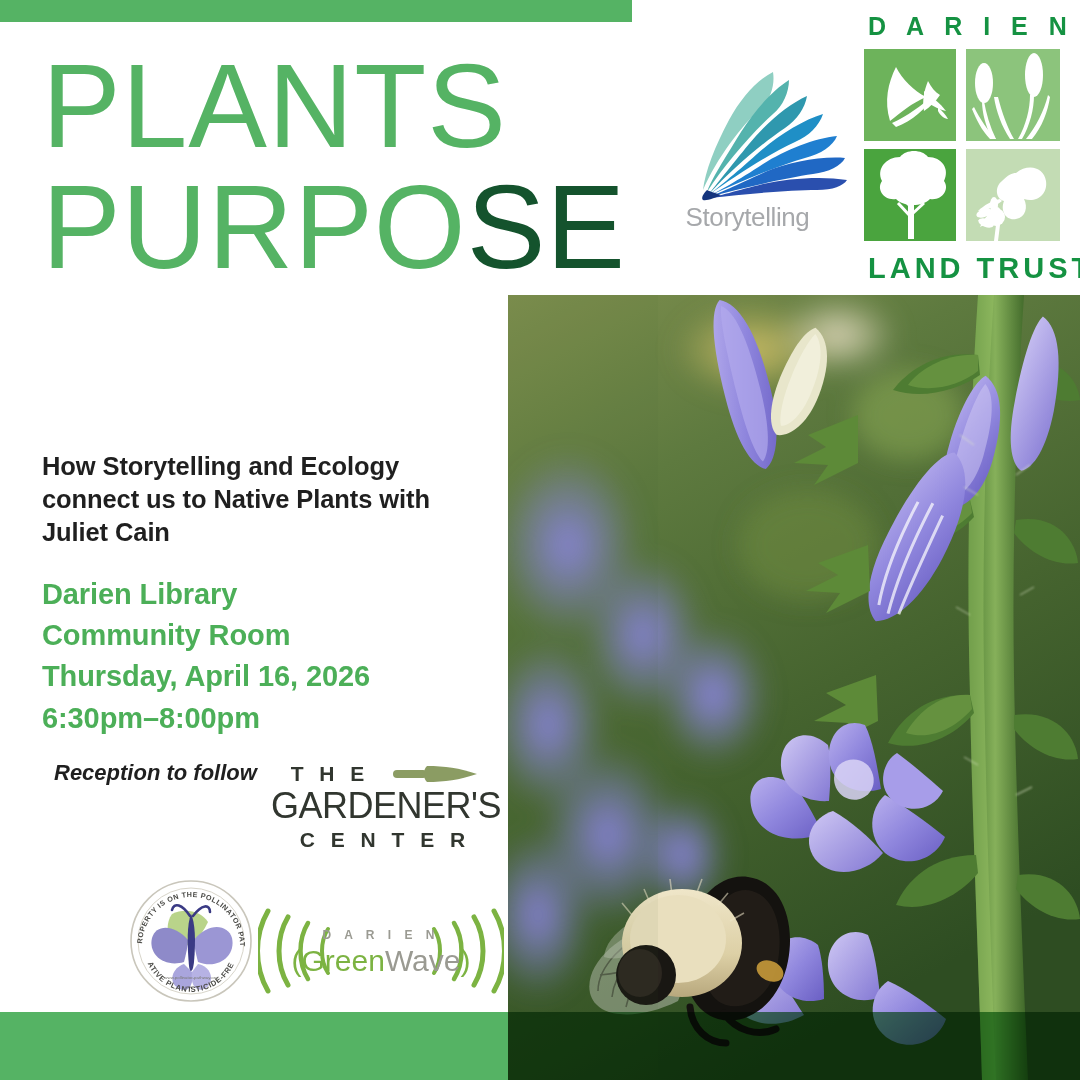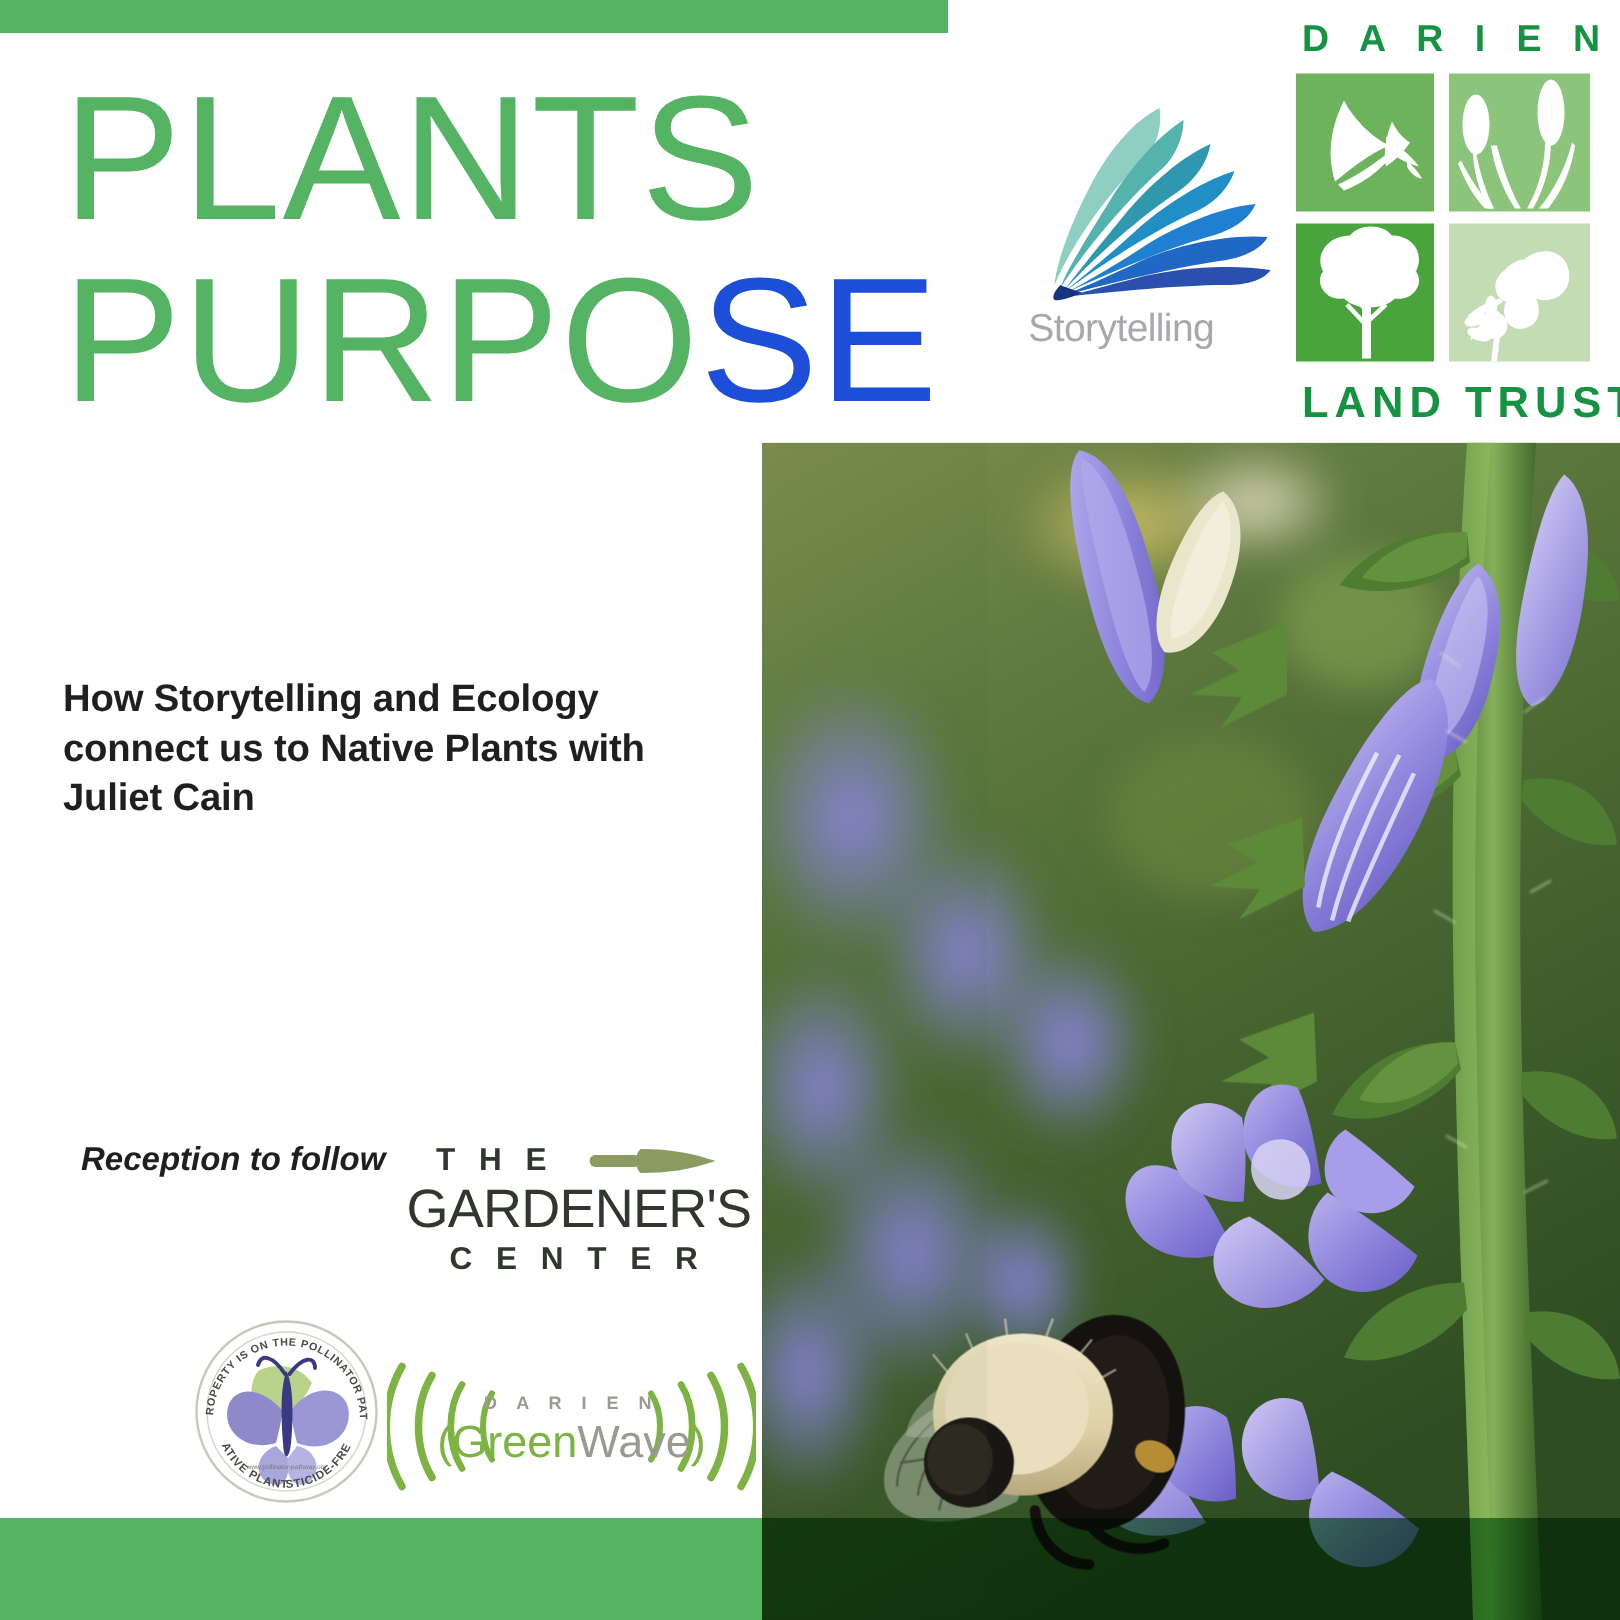--- a/index.html
+++ b/index.html
@@ -41,21 +41,21 @@
     z-index:6; pointer-events:none;
   }
   .headline-line{
     font-size:118px; line-height:0.99; font-weight:300;
     letter-spacing:1px; color:#55b364;
     font-family:"Liberation Sans", sans-serif;
     white-space:nowrap;
   }
   .headline-line.l2{ margin-top:4px; }
   .headline-line.l3{ margin-top:4px; }
-  .headline-line .on-photo{ color:#1d4ed8; }
+  .headline-line .on-photo{ color:#14532d; }
 
   
   .subtitle{
     position:absolute; left:42px; top:450px; width:430px;
     font-size:25.5px; line-height:1.30; font-weight:bold;
     color:#1f1f1f; letter-spacing:-0.1px;
   }
   .details{
     position:absolute; left:42px; top:574px; width:440px;
     font-size:29px; line-height:1.42; font-weight:bold;
@@ -312,20 +312,26 @@
 
   <div class="bar-bottom"></div>
 
   <div class="headline">
     <div class="headline-line l1">PLANTS</div>
     <div class="headline-line l3"><span>PURPO</span><span class="on-photo">SE</span></div>
   </div>
 
   <div class="subtitle">How Storytelling and Ecology connect us to Native Plants with Juliet Cain</div>
 
+  <div class="details">
+    <span class="ln">Darien Library</span>
+    <span class="ln">Community Room</span>
+    <span class="ln">Thursday, April 16, 2026</span>
+    <span class="ln">6:30pm–8:00pm</span>
+  </div>
 
   <div class="reception">Reception to follow</div>
 
   <div class="dl-logo">
     <svg class="mark" viewBox="0 0 205 140">
       <path d="M58 128 C72 96 96 64 118 44 C126 36 130 22 128 10 C112 18 96 36 84 58 C70 84 60 110 58 128 Z" fill="#8fcfc2"></path>
       <path d="M62 130 C80 102 106 72 128 52 C138 44 144 30 144 18 C128 28 110 48 96 70 C80 96 66 118 62 130 Z" fill="#54b3ad"></path>
       <path d="M64 132 C86 108 116 82 140 66 C152 58 160 46 162 34 C144 42 122 60 104 82 C86 104 70 124 64 132 Z" fill="#2f98ae"></path>
       <path d="M64 133 C90 114 124 92 150 80 C164 74 174 64 178 52 C158 58 132 74 112 92 C90 112 70 128 64 133 Z" fill="#1f8fc6"></path>
       <path d="M64 134 C94 120 132 104 160 96 C176 92 188 84 192 74 C170 76 140 88 118 102 C94 118 70 131 64 134 Z" fill="#1f7fd0"></path>

